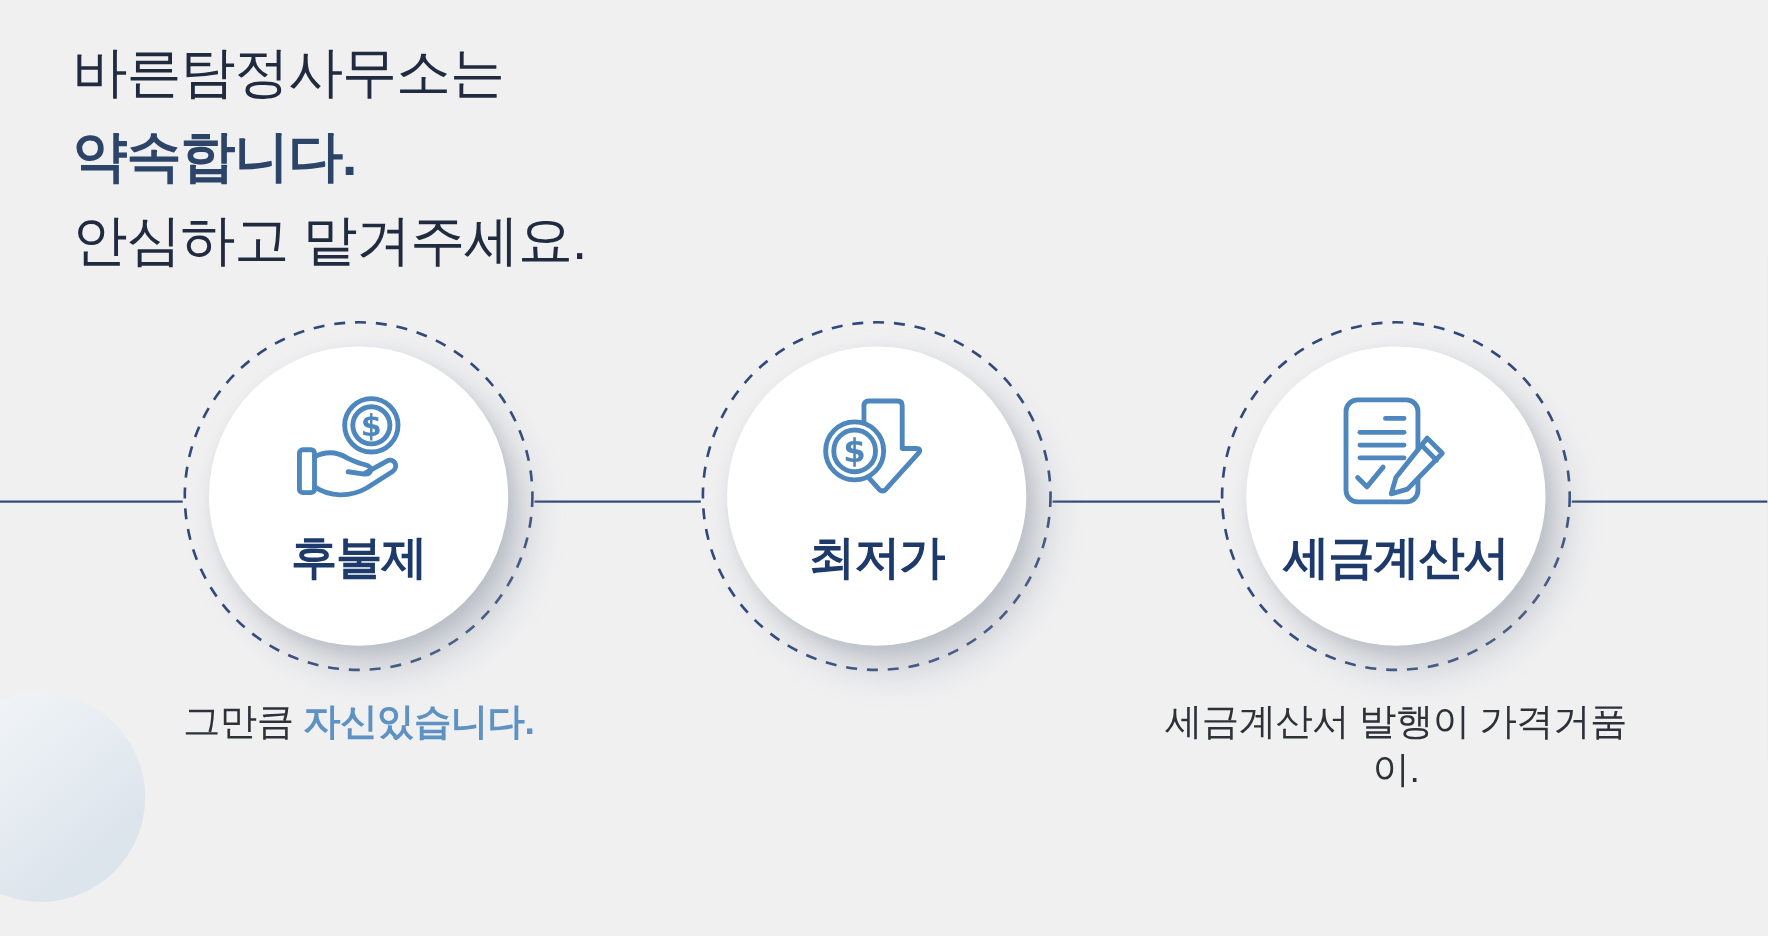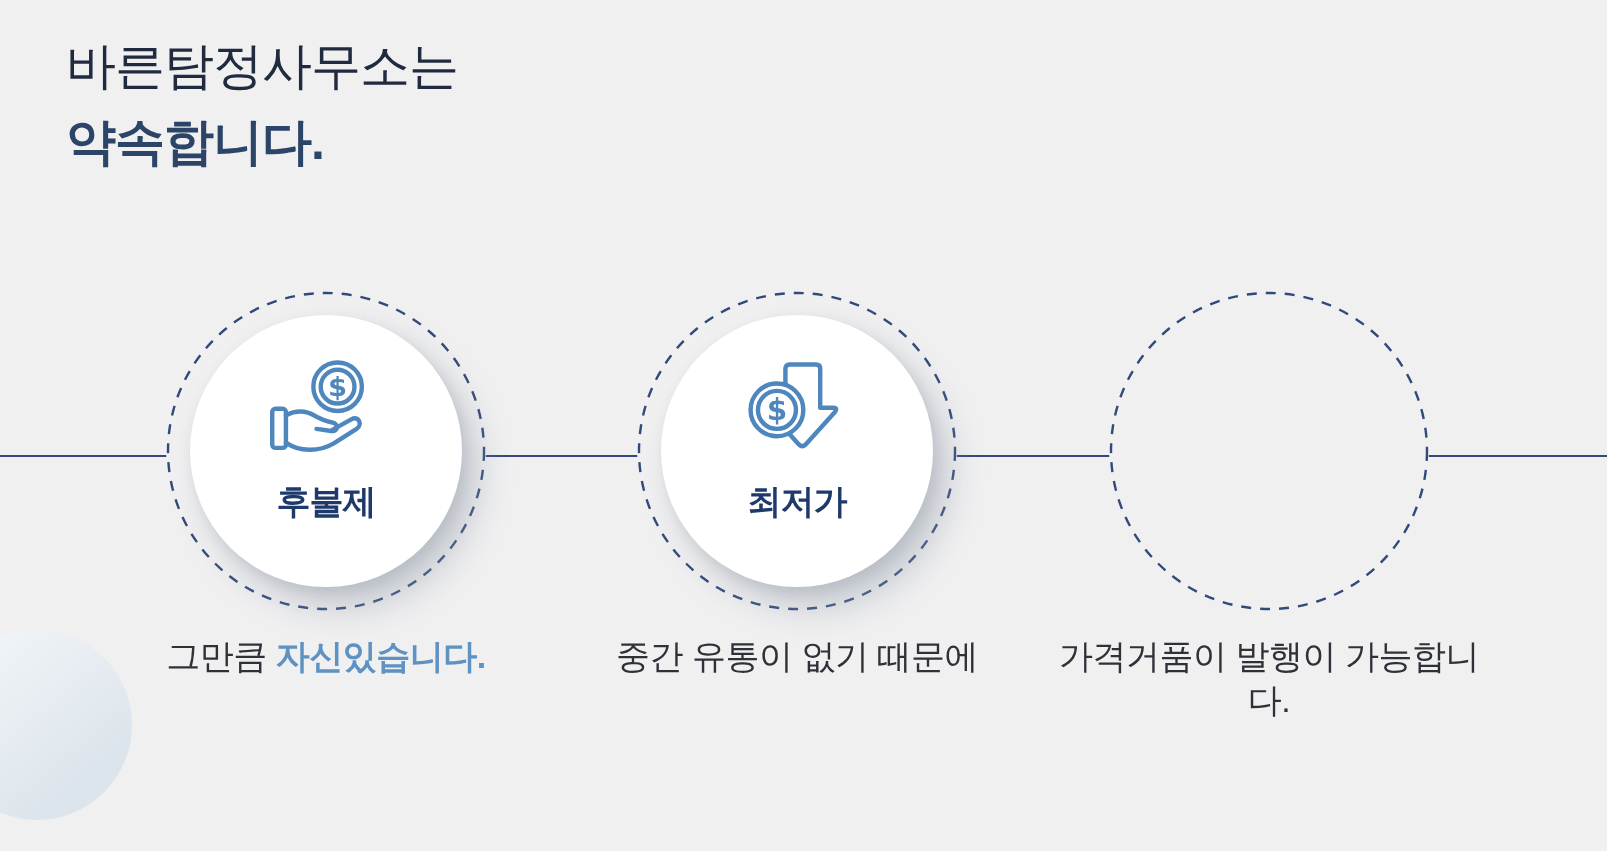--- a/index.html
+++ b/index.html
@@ -43,21 +43,21 @@
   .feature .disc {
     position:absolute; left:24px; top:24px;
     width:272px; height:272px; border-radius:50%;
     background:#ffffff;
     box-shadow:16px 20px 34px rgba(148,156,170,0.48), 4px 6px 12px rgba(148,156,170,0.25);
     display:flex; flex-direction:column; align-items:center;
   }
   .feature .icon { margin-top:44px; color:var(--icon-blue); }
   .feature .label {
     margin-top:14px;
-    font-size:34px; font-weight:800; letter-spacing:-1px;
+    font-size:42px; font-weight:800; letter-spacing:-1px;
     color:var(--label-navy);
     text-align:right;
   }
   #f1 { left:166px; } #f2 { left:637px; } #f3 { left:1109px; }
   
   .desc {
     position:absolute; top:634px; width:440px;
     text-align:center;
     font-size:34px; line-height:44px; letter-spacing:-0.5px;
     color:var(--desc-dark);
@@ -75,20 +75,21 @@
 </head>
 <body>
 
 <div class="page">
 
   <div class="blob"></div>
 
   <div class="heading">
     <div class="h-line1">바른탐정사무소는</div>
     <div class="h-line2">약속합니다.</div>
+    <div class="h-line3">안심하고 맡겨주세요.</div>
   </div>
 
   <div class="connector"></div>
 
   <div class="feature" id="f1">
     <div class="ring">
       <svg class="dash" width="320" height="320" viewBox="0 0 320 320">
         <circle cx="160" cy="160" r="158" fill="none" stroke="#31497b" stroke-width="2.4" stroke-dasharray="10 9"></circle>
       </svg>
       <div class="disc">
@@ -118,27 +119,39 @@
           <path d="M48,5 H73 Q77,5 77,9 V46 H89 Q94,46 91,50 L63,81 Q60,84 57,81 L29,50 Q26,46 31,46 H44 V9 Q44,5 48,5 Z"></path>
           <circle cx="36" cy="48" r="25" fill="#ffffff"></circle>
           <circle cx="36" cy="48" r="18"></circle>
           <text x="36" y="58" text-anchor="middle" font-size="28" font-weight="bold" fill="currentColor" stroke="none" font-family="'DejaVu Sans',sans-serif">$</text>
         </svg>
         <div class="label">최저가</div>
       </div>
     </div>
   </div>
   <div class="desc" id="d2">
-    <div>중간 유통이 없기 때문에</div>
   </div>
 
   <div class="feature" id="f3">
     <div class="ring">
       <svg class="dash" width="320" height="320" viewBox="0 0 320 320">
         <circle cx="160" cy="160" r="158" fill="none" stroke="#31497b" stroke-width="2.4" stroke-dasharray="10 9"></circle>
       </svg>
+      <div class="disc">
+        <svg class="icon" width="116" height="106" viewBox="0 0 110 100" fill="none" stroke="currentColor" stroke-width="4.2" stroke-linecap="round" stroke-linejoin="round">
+          <rect x="12" y="4" width="62" height="88" rx="10"></rect>
+          <path d="M46,20 H62"></path>
+          <path d="M24,32 H62"></path>
+          <path d="M24,43 H62"></path>
+          <path d="M24,54 H62"></path>
+          <path d="M22,71 L30,79 L44,62"></path>
+          <path d="M82,37 L95,50 L65,81 L51,85 L55,71 Z" fill="#ffffff"></path>
+          <path d="M77,43 L90,56"></path>
+        </svg>
+        <div class="label">세금계산서</div>
+      </div>
     </div>
   </div>
   <div class="desc" id="d3">
-    <div>가격거품이 발행이 가능합니다.</div>
+    <div>세금계산서 발행이 가격거품이.</div>
   </div>
 
 </div>
 
 </body></html>

